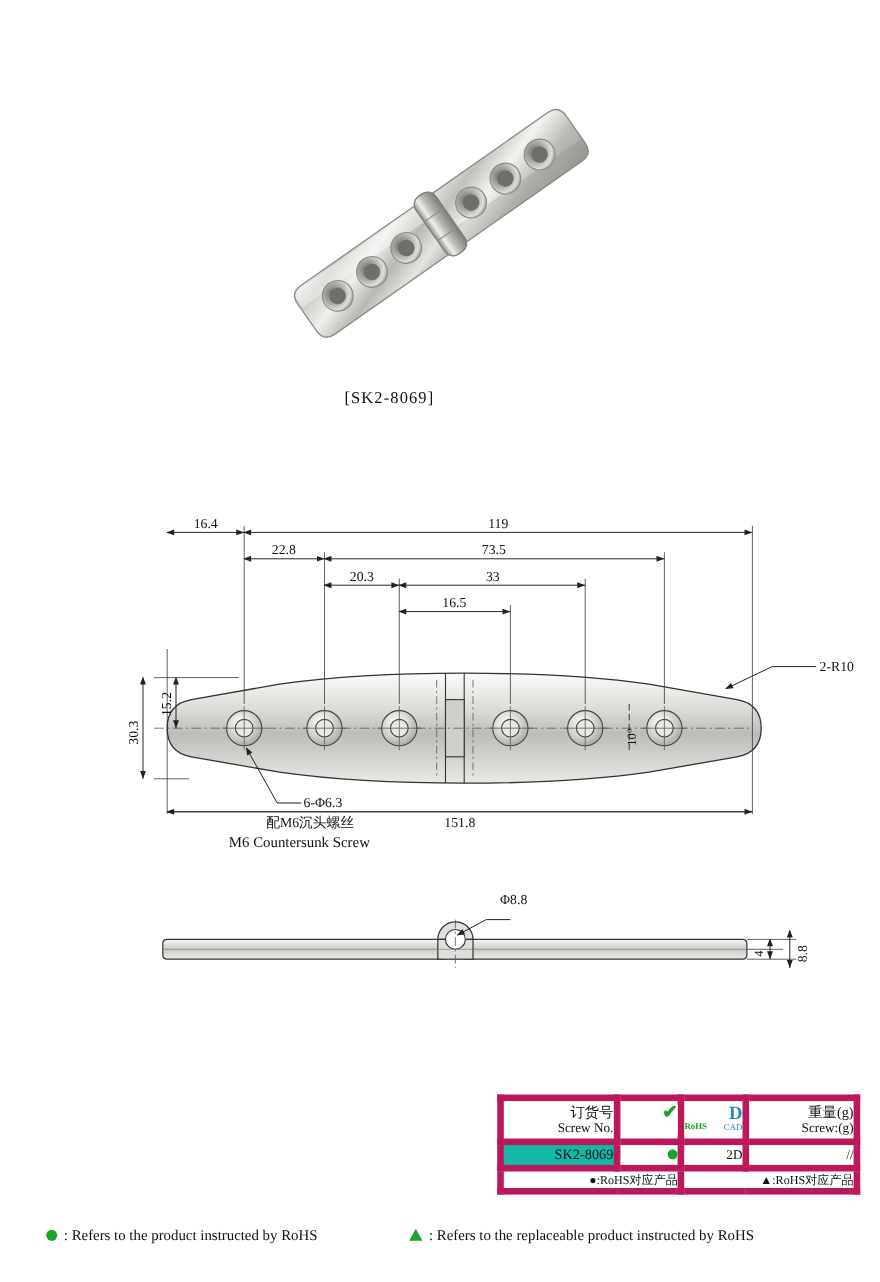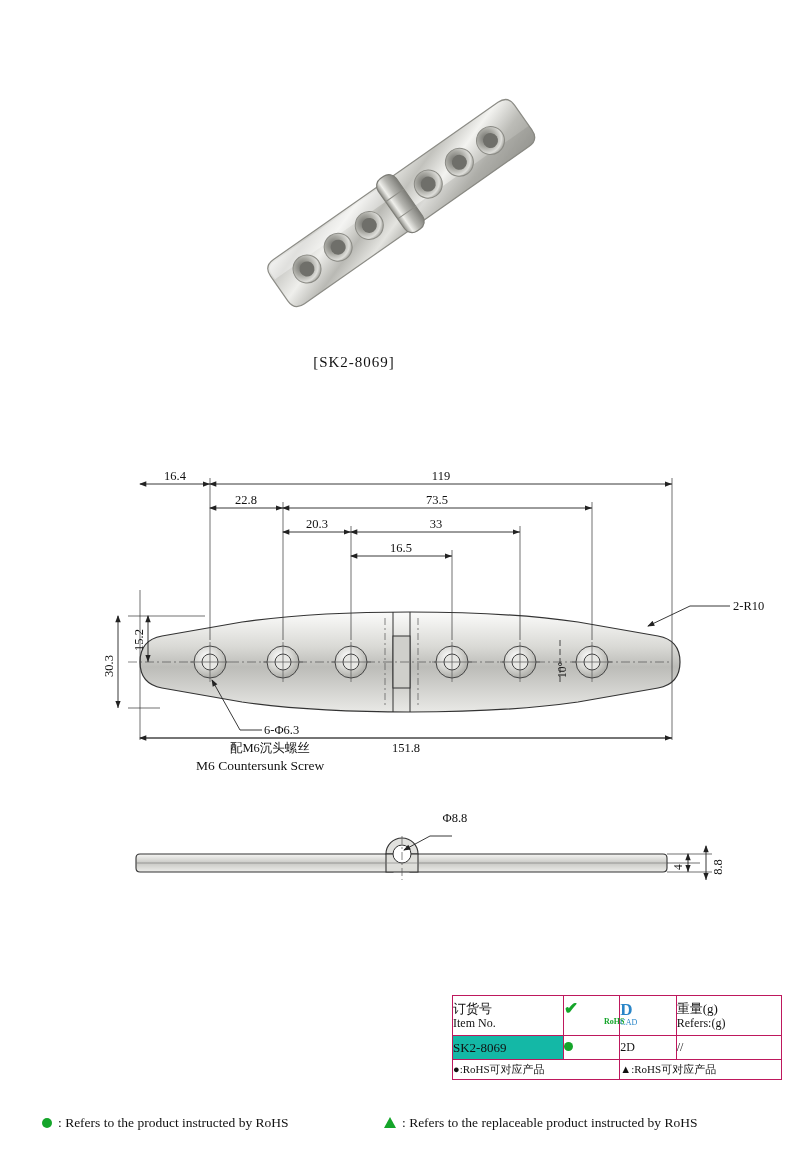--- a/index.html
+++ b/index.html
@@ -14,27 +14,27 @@
   .photo-area{position:absolute;left:0;top:0;width:800px;height:430px;}
   .photo-stage{position:absolute;left:150px;top:10px;width:500px;height:400px;}
   .hinge-photo{position:absolute;left:0;top:0;width:500px;height:400px;}
 
   .photo-caption{
     position:absolute;left:0;top:330px;width:708px;text-align:center;
     font-size:15px;letter-spacing:1px;font-family:"Liberation Serif",serif;margin-top:24px;
   }
 
   
-  .drawing{position:absolute;left:0;top:440px;width:700px;height:520px;}
+  .drawing{position:absolute;left:0;top:440px;width:700px;height:520px;padding-left:12px;}
   .dimtext{font-family:"Liberation Serif",serif;}
 
   
   .table-wrap{position:absolute;left:452px;top:995px;width:330px;}
   table.spec{border-collapse:collapse;width:330px;font-size:12px;}
-  table.spec td{border:1px solid #be185d;text-align:left;padding:0;}
+  table.spec td{border:6px solid #be185d;text-align:right;padding:0;}
   .hdr{height:40px;background:#fff;}
   .hdr .cn{font-size:13px;line-height:15px;}
   .hdr .en{font-size:12px;line-height:15px;}
   .row2{height:24px;}
   .row2 .item{background:#14b8a6;font-size:13px;}
   .row3{height:20px;font-size:11px;}
   .rohs-badge{
     display:inline-block;width:34px;height:30px;border-radius:3px;
     background:#fff;position:relative;
   }
@@ -48,21 +48,21 @@
   .cad-badge .glyph{display:block;color:#2a86c8;font-size:17px;line-height:17px;font-weight:bold;}
   .cad-badge .txt{display:block;color:#2a86c8;font-size:8px;line-height:9px;font-weight:normal;}
   .dot-green{display:inline-block;width:9px;height:9px;border-radius:50%;background:#15a52a;}
 
   
   .legend{
     position:absolute;left:0;top:1110px;width:800px;height:30px;
     font-size:13.5px;font-family:"Liberation Serif",serif;
   }
   .legend .l-left{position:absolute;left:42px;top:4px;}
-  .legend .l-right{position:absolute;left:384px;top:4px;}
+  .legend .l-right{position:absolute;left:372px;top:4px;}
   .legend .mark-dot{
     display:inline-block;width:10px;height:10px;border-radius:50%;
     background:#15a52a;margin-right:6px;vertical-align:middle;
   }
   .legend .mark-tri{
     display:inline-block;width:0;height:0;border-left:6px solid transparent;
     border-right:6px solid transparent;border-bottom:11px solid #15a52a;
     margin-right:6px;vertical-align:middle;
   }
   .legend span.txt{vertical-align:middle;}
@@ -321,48 +321,48 @@
       <text class="dimtext" x="682" y="427" font-size="11.5" text-anchor="middle" fill="#111" transform="rotate(-90 682 427)">4</text>
     </svg>
   </div>
 
   <div class="table-wrap">
     <table class="spec">
       <tbody>
           <tr class="hdr">
         <td style="width:112px;">
           <div class="cn">订货号</div>
-          <div class="en">Item No.</div>
+          <div class="en">Screw No.</div>
         </td>
         <td style="width:56px;">
           <span class="rohs-badge">
             <span class="tick">✔</span>
             <span class="txt">RoHS</span>
           </span>
         </td>
         <td style="width:56px;">
           <span class="cad-badge">
             <span class="glyph">D</span>
             <span class="txt">CAD</span>
           </span>
         </td>
         <td style="width:106px;">
           <div class="cn">重量(g)</div>
-          <div class="en">Refers:(g)</div>
+          <div class="en">Screw:(g)</div>
         </td>
       </tr>
       <tr class="row2">
         <td class="item">SK2-8069</td>
         <td><span class="dot-green"></span></td>
         <td>2D</td>
         <td>//</td>
       </tr>
       <tr class="row3">
-        <td colspan="2">●:RoHS可对应产品</td>
-        <td colspan="2">▲:RoHS可对应产品</td>
+        <td colspan="2">●:RoHS对应产品</td>
+        <td colspan="2">▲:RoHS对应产品</td>
       </tr>
     </tbody>
       </table>
   </div>
 
   <div class="legend">
     <div class="l-left">
       <span class="mark-dot"></span><span class="txt">: Refers to the product instructed by RoHS</span>
     </div>
     <div class="l-right">

